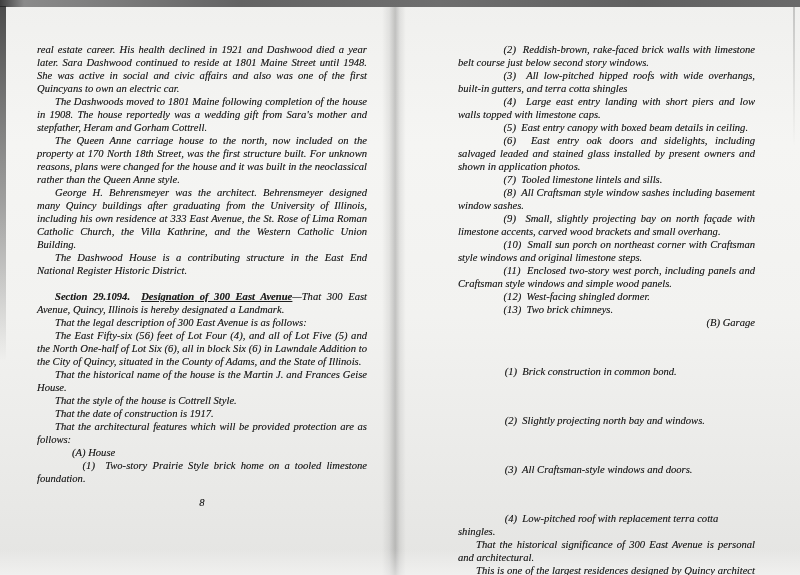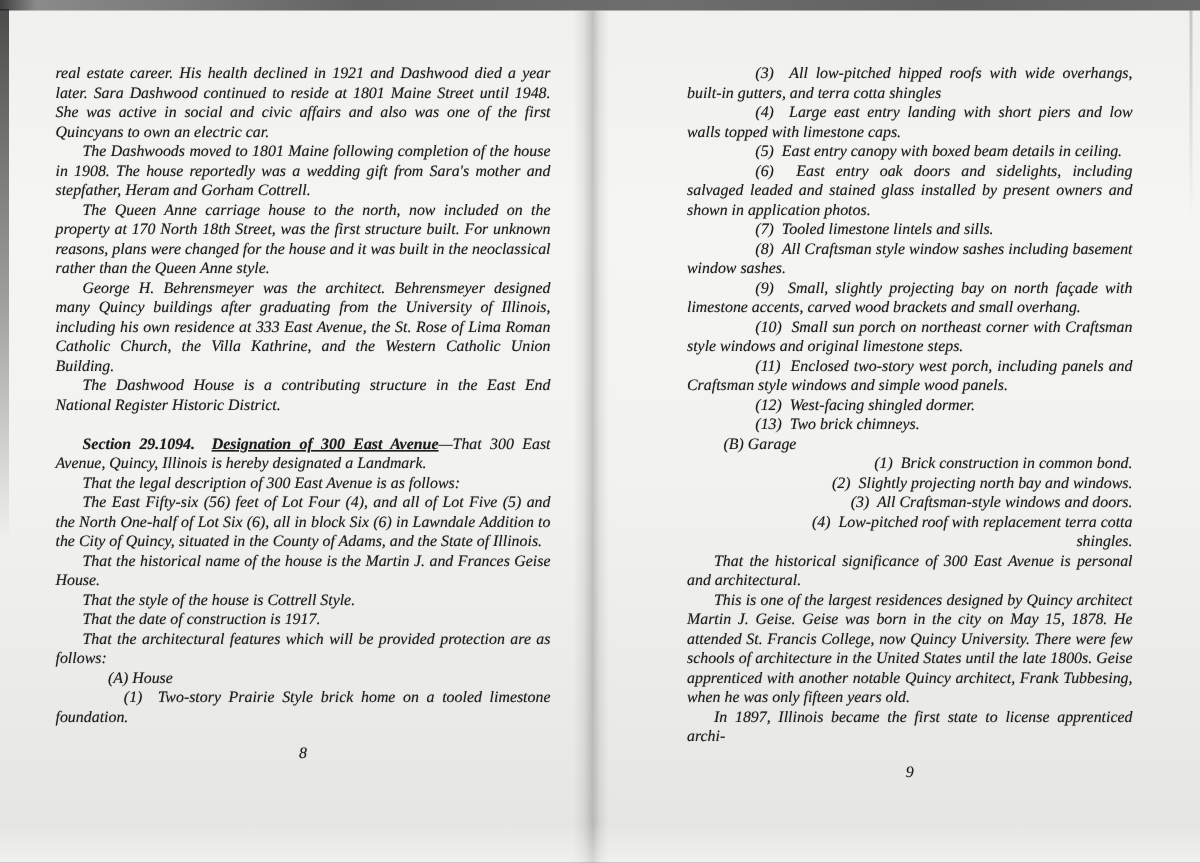--- a/index.html
+++ b/index.html
@@ -40,22 +40,22 @@
     text-shadow: 0 0 0.6px rgba(40,40,40,0.55);
   }
   .col-left  { left: 37px;  width: 330px; }
   .col-right { left: 458px; width: 297px; }
   .para { margin: 0; text-align: justify; }
   .cont { text-indent: 0; }
   .ind  { text-indent: 1.7em; }
   .section { margin-top: 13px; }
   .item { text-indent: 4.3em; }
   .lvlA { text-indent: 3.3em; text-align: left; }
-  .lvlB { text-indent: 2.3em; text-align: left; }
-  .gitem { text-indent: 4.4em; text-align: right; }
+  .lvlB { text-indent: 2.3em; text-align: right; }
+  .gitem { text-indent: 4.4em; text-align: left; margin-top: 36px; }
   .pagenum { text-align: center; margin-top: 11px; text-indent: 0; }
 </style>
 </head>
 <body>
 
 <div class="scan">
   <div class="top-band"></div>
   <div class="left-edge"></div>
   <div class="gutter"></div>
   <div class="right-edge"></div>
@@ -76,20 +76,21 @@
         <p class="para ind">That the date of construction is 1917.</p>
         <p class="para ind">That the architectural features which will be provided protection are as follows:</p>
         <p class="para lvlA">(A) House</p>
         <p class="para item">(1)&nbsp; Two-story Prairie Style brick home on a tooled limestone foundation.</p>
       </div>
     <p class="para pagenum">8</p>
   </div>
 
   <div class="col col-right">
     <div>
+        <p class="para item">(2)&nbsp; Reddish-brown, rake-faced brick walls with limestone belt course just below second story windows.</p>
         <p class="para item">(3)&nbsp; All low-pitched hipped roofs with wide overhangs, built-in gutters, and terra cotta shingles</p>
         <p class="para item">(4)&nbsp; Large east entry landing with short piers and low walls topped with limestone caps.</p>
         <p class="para item">(5)&nbsp; East entry canopy with boxed beam details in ceiling.</p>
         <p class="para item">(6)&nbsp; East entry oak doors and sidelights, including salvaged leaded and stained glass installed by present owners and shown in application photos.</p>
         <p class="para item">(7)&nbsp; Tooled limestone lintels and sills.</p>
         <p class="para item">(8)&nbsp; All Craftsman style window sashes including basement window sashes.</p>
         <p class="para item">(9)&nbsp; Small, slightly projecting bay on north façade with limestone accents, carved wood brackets and small overhang.</p>
         <p class="para item">(10)&nbsp; Small sun porch on northeast corner with Craftsman style windows and original limestone steps.</p>
         <p class="para item">(11)&nbsp; Enclosed two-story west porch, including panels and Craftsman style windows and simple wood panels.</p>
         <p class="para item">(12)&nbsp; West-facing shingled dormer.</p>

